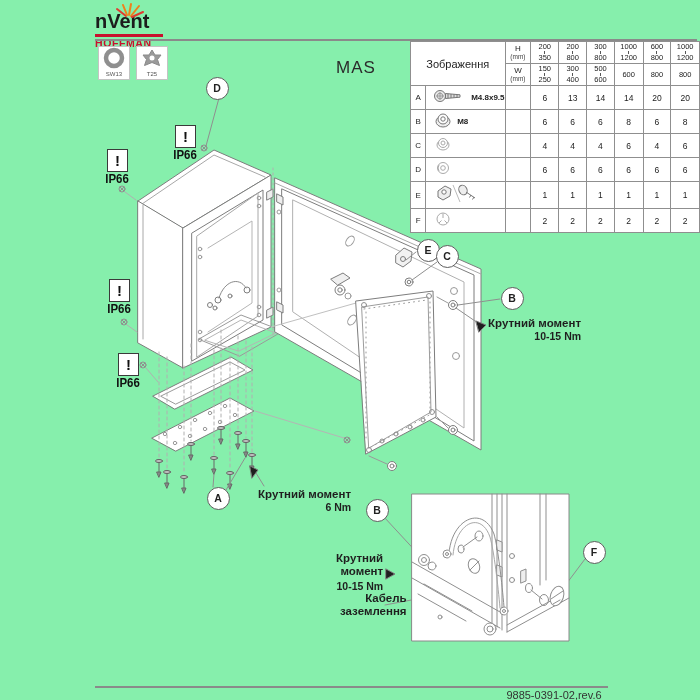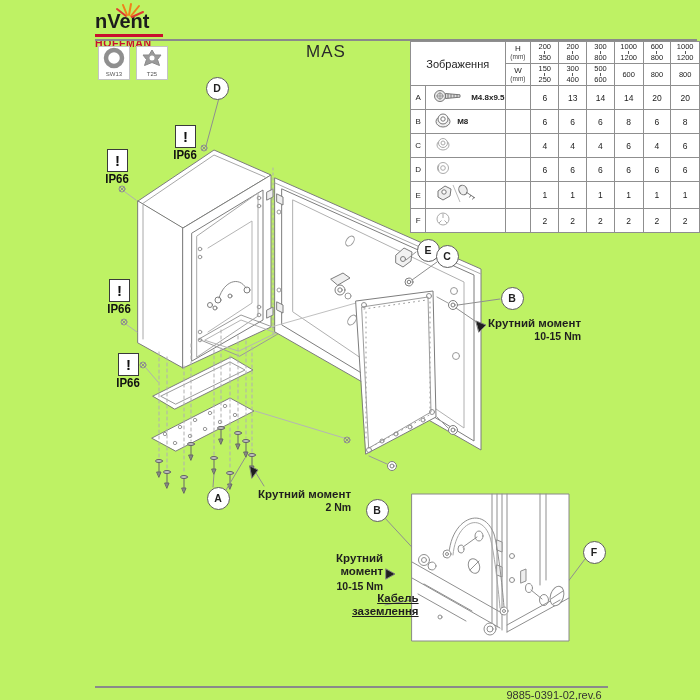--- a/index.html
+++ b/index.html
@@ -1,26 +1,26 @@
 <!DOCTYPE html>
 <html><head>
 <meta charset="utf-8">
 <style>
   html,body{margin:0;padding:0;background:#fff;}
-  #page{position:relative;width:700px;height:700px;background:#bef264;overflow:hidden;
+  #page{position:relative;width:700px;height:700px;background:#86efac;overflow:hidden;
         font-family:"Liberation Sans","DejaVu Sans",sans-serif;color:#1a1a1a;}
   .abs{position:absolute;}
   
   #brand-name{left:95px;top:10px;font-size:20px;font-weight:700;letter-spacing:0;color:#1c1c1c;}
   #brand-rule{left:95px;top:34px;width:68px;height:2.5px;background:#c8102e;}
   #brand-sub{left:95px;top:37px;font-size:10.5px;font-weight:800;letter-spacing:.6px;color:#c8102e;}
   .toolbox{width:30px;height:32px;border:1px solid #c4c4c4;background:#fff;text-align:center;}
   .toolbox .tlabel{font-size:6px;color:#555;margin-top:-2px;}
   #header-rule{left:95px;top:39px;width:602px;height:2px;background:#8a8a8a;}
-  #page-title{left:306px;top:42px;width:100px;text-align:left;font-size:17px;letter-spacing:1px;color:#2b2b2b;}
+  #page-title{left:306px;top:58px;width:100px;text-align:center;font-size:17px;letter-spacing:1px;color:#2b2b2b;}
   
   #qty-table-wrap{left:410px;top:41px;}
   table{border-collapse:collapse;background:#fff;}
   td,th{border:1px solid #8f8f8f;padding:0;text-align:center;vertical-align:middle;font-weight:400;}
   .c-letter{width:16px;font-size:8px;color:#222;}
   .c-img{width:64px;}
   .c-hw{width:27px;}
   .c-q{width:30px;font-size:8.5px;color:#222;}
   .hdr-img{font-size:11px;color:#222;}
   .hw-cell{font-size:8px;line-height:8px;color:#222;}
@@ -476,28 +476,28 @@
       <span>!</span>
     </div>
   <div class="abs iplabel" style="left:108px;top:375px;">IP66</div>
 
   <div class="abs note" style="left:488px;top:317px;">
     <div>Крутний момент</div>
     <div class="note-sm">10-15 Nm</div>
   </div>
   <div class="abs note" style="left:258px;top:488px;">
     <div>Крутний момент</div>
-    <div class="note-sm">2 Nm</div>
+    <div class="note-sm">6 Nm</div>
   </div>
   <div class="abs note" style="left:336px;top:552px;">
     <div>Крутний</div>
     <div>момент</div>
     <div class="note-sm" style="margin-top:2px;">10-15 Nm</div>
   </div>
-  <div class="abs note" style="left:352px;top:592px;text-decoration:underline;">
+  <div class="abs note" style="left:340px;top:592px;">
     <div>Кабель</div>
     <div>заземлення</div>
   </div>
 
   <div class="abs" id="footer-rule"></div>
   <div class="abs" id="footer-doc">9885-0391-02,rev.6</div>
 
 <div class="abs callout" style="left: 205.5px; top: 76.5px;">D</div>
     <div class="abs callout" style="left: 416.5px; top: 238.5px;">E</div>
     <div class="abs callout" style="left: 435.5px; top: 244.5px;">C</div>

